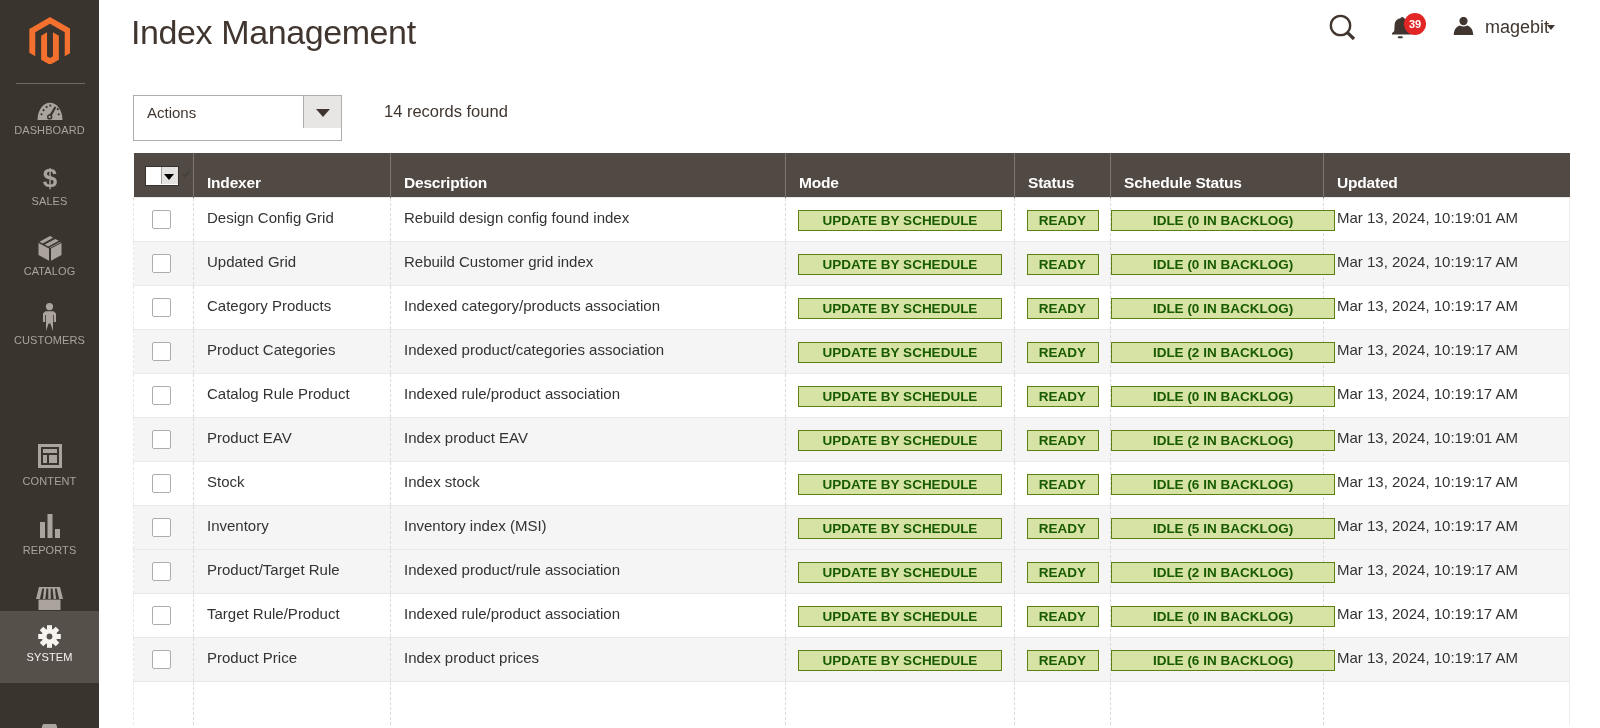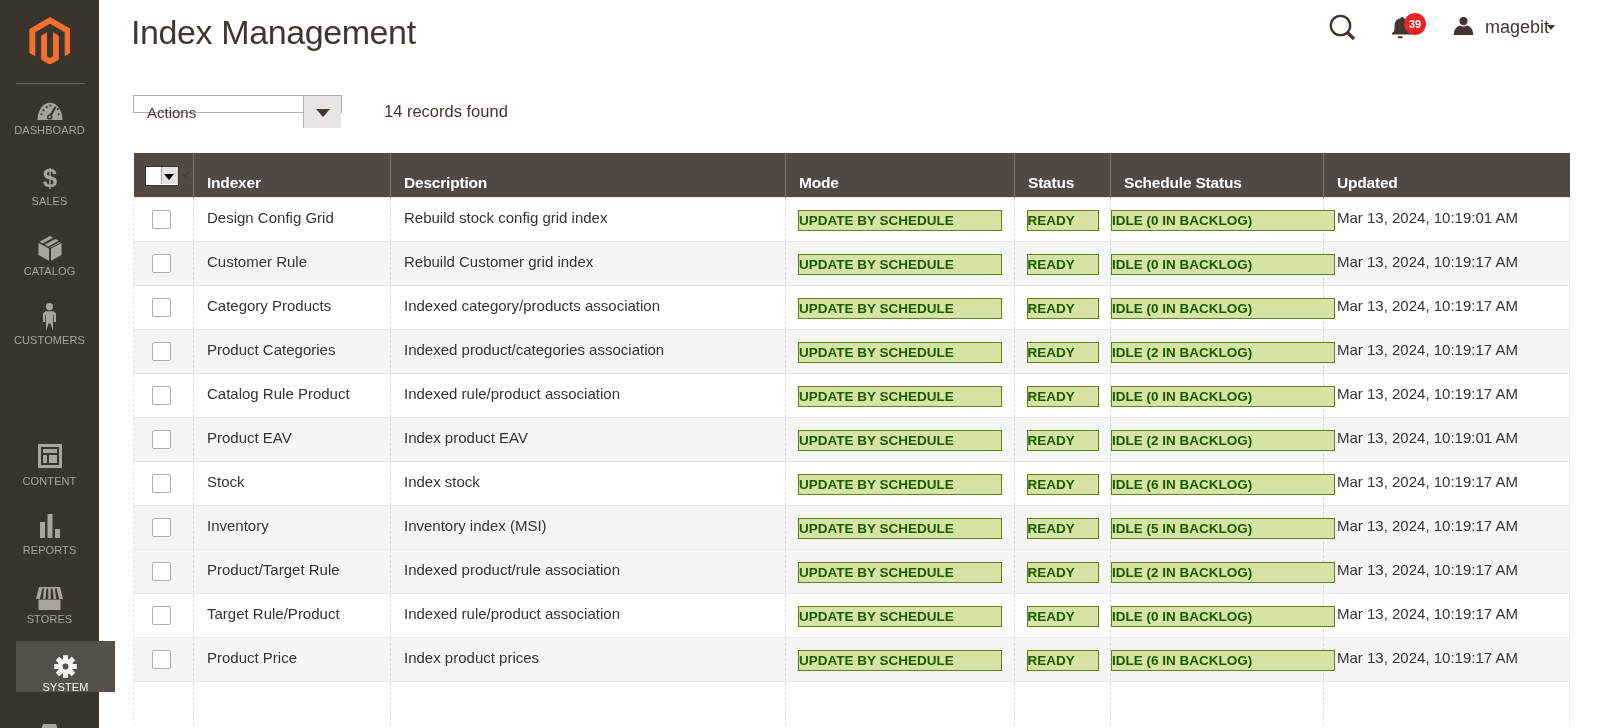--- a/index.html
+++ b/index.html
@@ -17,42 +17,42 @@
 #title { position:absolute; left:131px; top:13px; font-size:34px; color:#41362f; letter-spacing:-0.4px; }
 #search-ico { position:absolute; left:1329px; top:14px; }
 #bell-wrap { position:absolute; left:1391px; top:16px; }
 #badge { position:absolute; left:1404px; top:13px; width:22px; height:22px; border-radius:50%;
   background:#e22626; color:#fff; font-size:11px; font-weight:bold; text-align:center; line-height:22px; }
 #user-ico { position:absolute; left:1453px; top:17px; }
 #username { position:absolute; left:1485px; top:17px; font-size:18px; color:#41362f; }
 #user-caret { position:absolute; left:1547px; top:25px; width:0; height:0;
   border-left:4.5px solid transparent; border-right:4.5px solid transparent; border-top:5.5px solid #41362f; }
 
-#actions { position:absolute; left:133px; top:95px; width:209px; height:18px;
+#actions { position:absolute; left:133px; top:95px; width:209px; height:46px;
   border:1px solid #adadad; background:#fff; }
 #actions .txt { position:absolute; left:13px; top:8px; font-size:15px; color:#41362f; }
 #actions .btn { position:absolute; right:0; top:0; width:38px; height:32px; background:#e8e6e4;
   border-left:1px solid #adadad; }
 #actions .btn:after { content:""; position:absolute; left:12px; top:13px; width:0; height:0;
   border-left:7px solid transparent; border-right:7px solid transparent; border-top:8px solid #41362f; }
 #records { position:absolute; left:384px; top:102px; font-size:16.5px; color:#41362f; }
 
 #grid { position:absolute; left:133px; top:153px; width:1436px; border-collapse:collapse; table-layout:fixed; }
 #grid th { background:#514943; color:#fff; font-size:15.5px; font-weight:bold; text-align:left; letter-spacing:-0.2px;
   height:44px; padding:16px 0 0 13px; border-left:1px solid #7d766f; }
 #grid th:first-child { border-left:none; }
 #grid td { height:44px; font-size:15px; color:#333; padding:0 0 0 13px;
   border-left:1px dashed #dadada; border-right:1px dashed #dadada; border-top:1px solid #e9e9e9; }
 #grid tr.even td { background:#f5f5f5; }
 #grid td:not(.ctr) { padding-bottom:3px; }
 #grid td:first-child { border-left:1px dashed #e8e8e8; }
 #grid td:last-child { border-right:1px solid #ececec; }
 #grid td.ctr { text-align:center; padding:0; }
 .sev { display:inline-block; height:21px; line-height:19px; position:relative; top:1px; background:#d7e3a5;
-  border:1px solid #5b8116; color:#185b00; font-size:13.5px; font-weight:bold; text-align:left; }
+  border:1px solid #5b8116; color:#185b00; font-size:13.5px; font-weight:bold; text-align:center; }
 .sev.mode { width:204px; }
 .sev.ready { width:72px; }
 .sev.idle { width:224px; }
 .cb { display:inline-block; width:19px; height:19px; position:relative; left:-2px; background:#fff;
   border:1px solid #adadad; border-radius:2px; vertical-align:middle; }
 #grid th:first-child { position:relative; }
 #grid th:first-child > svg { left:48px; top:17px; }
 #hdr-cb { position:relative; width:34px; height:20px; background:#fff; border:1px solid #37322d; margin:3px 0 0 11px; }
 #hdr-cb .arr { position:absolute; right:0; top:0; width:17px; height:17px; background:#e5e3e1;
   border-left:1px solid #a5a19d; }
@@ -143,21 +143,21 @@
       </g>
       <g fill="#3a342f">
         <polygon points="6.3,1.5 8.1,1.5 6.9,12 3.9,12"></polygon>
         <polygon points="10.5,1.5 12.3,1.5 12.3,12 9.3,12"></polygon>
         <polygon points="14.7,1.5 16.5,1.5 17.7,12 14.7,12"></polygon>
         <polygon points="18.9,1.5 20.7,1.5 23.1,12 20.1,12"></polygon>
       </g>
     </svg>
     <span class="lbl">STORES</span>
   </div>
-  <div class="nav-item active" style="top:641px; height:51px;margin-left:16px;">
+  <div class="nav-item active" style="top:611px; height:72px;">
     <svg width="23" height="23" viewBox="0 0 23 23" style="margin:13.6px auto 1.5px auto;">
       <g fill="currentColor">
         <circle cx="11.5" cy="11.5" r="7.8"></circle>
         <rect x="9" y="0.2" width="5" height="4.4"></rect>
         <rect x="9" y="18.4" width="5" height="4.4"></rect>
         <rect x="0.2" y="9" width="4.4" height="5"></rect>
         <rect x="18.4" y="9" width="4.4" height="5"></rect>
         <rect x="9" y="0.2" width="5" height="4.4" transform="rotate(45 11.5 11.5)"></rect>
         <rect x="9" y="0.2" width="5" height="4.4" transform="rotate(-45 11.5 11.5)"></rect>
         <rect x="9" y="18.4" width="5" height="4.4" transform="rotate(45 11.5 11.5)"></rect>
@@ -220,29 +220,29 @@
     <th>Indexer</th>
         <th>Description</th>
         <th>Mode</th>
         <th>Status</th>
         <th>Schedule Status</th>
         <th>Updated</th>
   </tr>
   <tr class="odd">
     <td class="ctr"><span class="cb"></span></td>
     <td>Design Config Grid</td>
-    <td>Rebuild stock config grid index</td>
+    <td>Rebuild design config found index</td>
     <td class="ctr"><span class="sev mode">UPDATE BY SCHEDULE</span></td>
     <td class="ctr"><span class="sev ready">READY</span></td>
     <td class="ctr"><span class="sev idle">IDLE (0 IN BACKLOG)</span></td>
     <td>Mar 13, 2024, 10:19:01 AM</td>
   </tr>
   <tr class="even">
     <td class="ctr"><span class="cb"></span></td>
-    <td>Customer Rule</td>
+    <td>Updated Grid</td>
     <td>Rebuild Customer grid index</td>
     <td class="ctr"><span class="sev mode">UPDATE BY SCHEDULE</span></td>
     <td class="ctr"><span class="sev ready">READY</span></td>
     <td class="ctr"><span class="sev idle">IDLE (0 IN BACKLOG)</span></td>
     <td>Mar 13, 2024, 10:19:17 AM</td>
   </tr>
   <tr class="odd">
     <td class="ctr"><span class="cb"></span></td>
     <td>Category Products</td>
     <td>Indexed category/products association</td>

